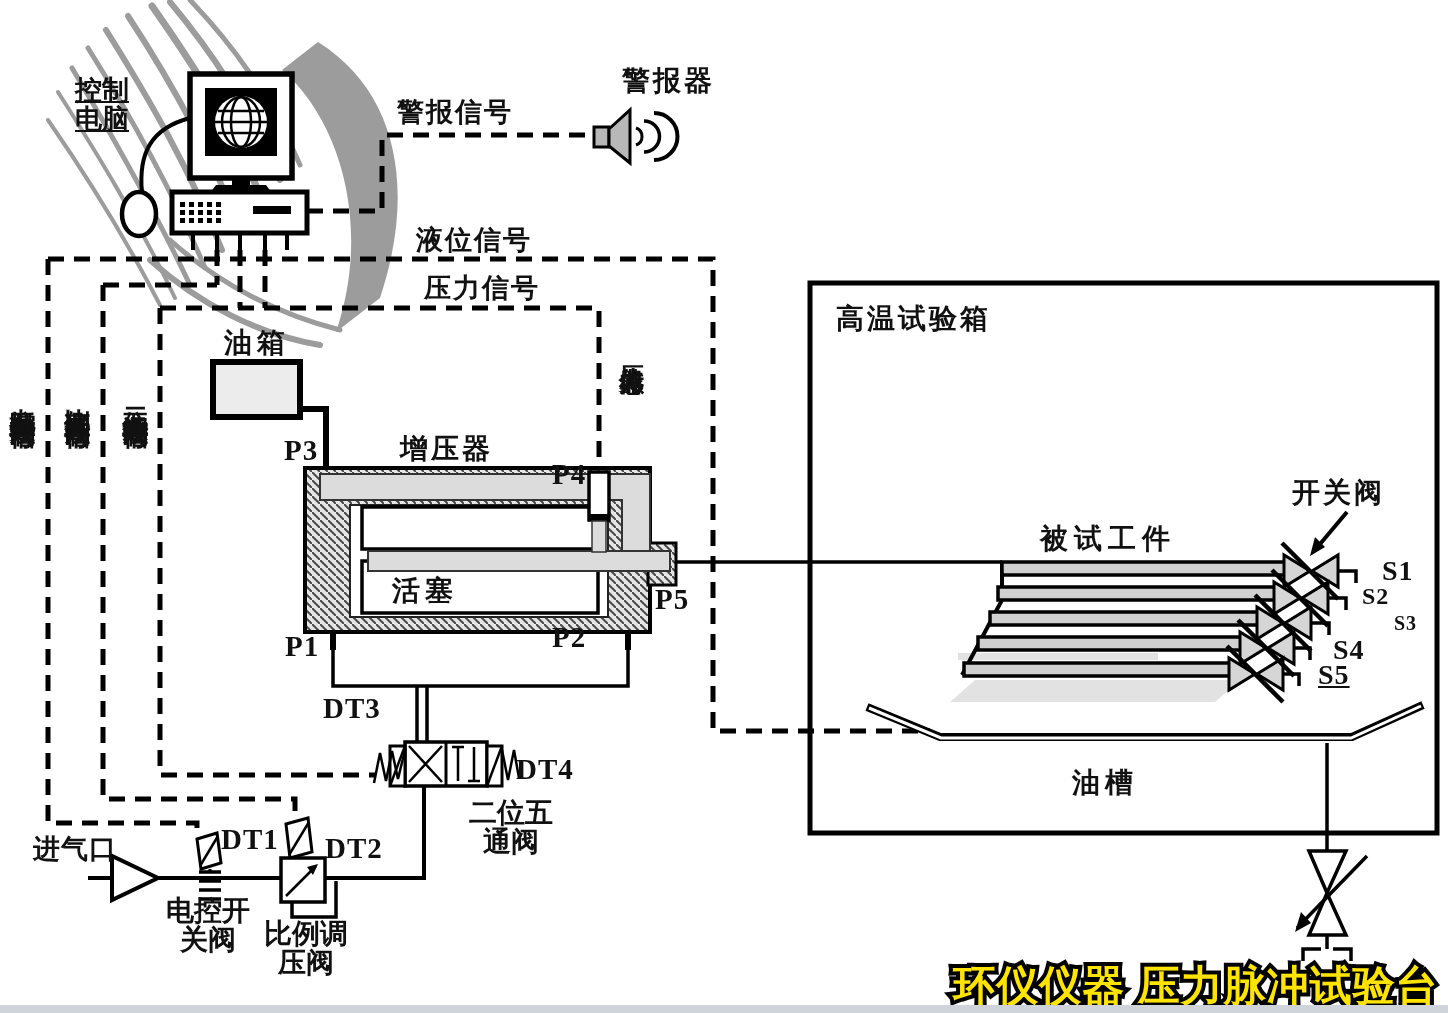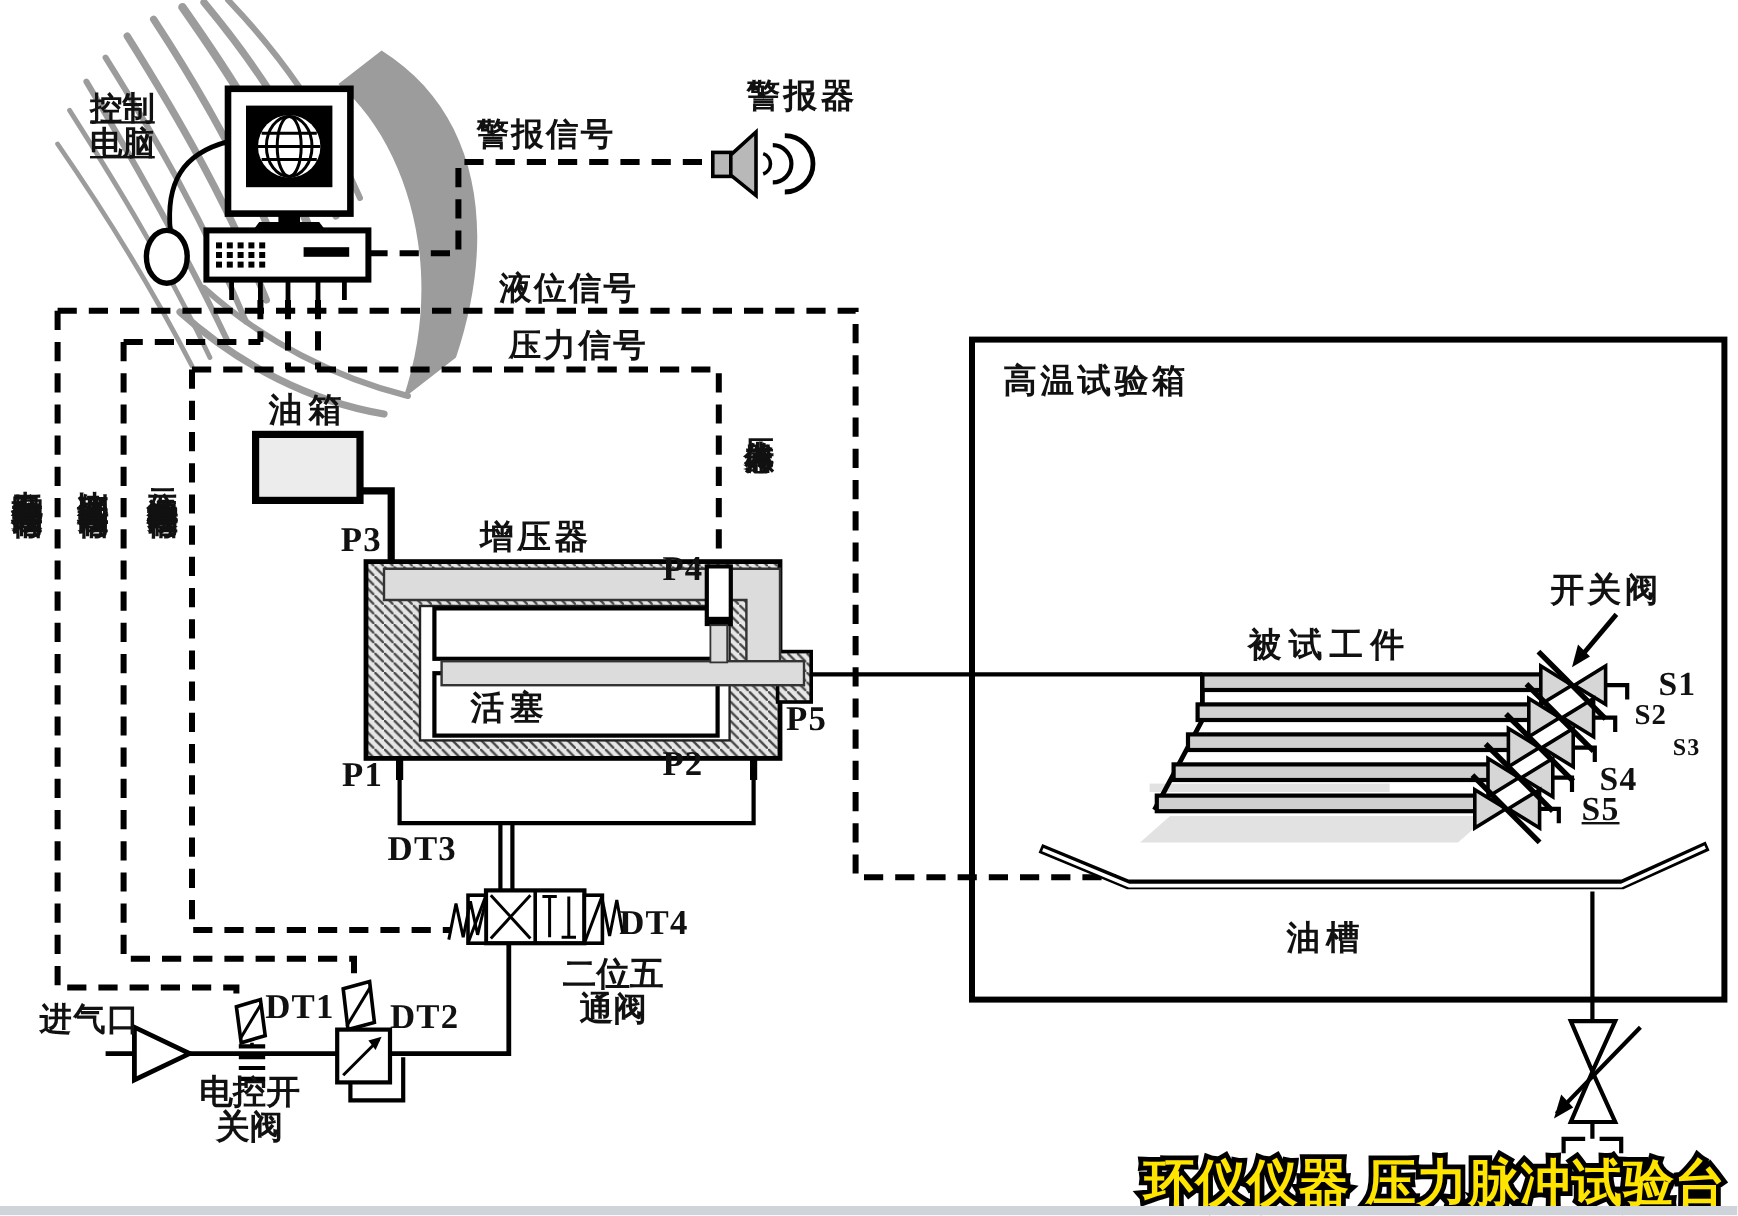--- a/index.html
+++ b/index.html
@@ -253,20 +253,22 @@
 
 <div class="lbl latin" style="left:323px;top:694px;">DT3</div>
 <div class="lbl latin" style="left:516px;top:735px;margin-top:20px;">DT4</div>
 <div class="lbl cjk ctr" style="left:456px;top:798px;width:110px;">二位五
 通阀</div>
 <div class="lbl latin" style="left:221px;top:825px;">DT1</div>
 <div class="lbl latin" style="left:325px;top:834px;">DT2</div>
 <div class="lbl sm" style="left:33px;top:835px;letter-spacing:1px;">进气口</div>
 <div class="lbl cjk ctr" style="left:158px;top:896px;width:100px;">电控开
 关阀</div>
+<div class="lbl cjk ctr" style="left:250px;top:919px;width:112px;">比例调
+压阀</div>
 
 <div class="lbl cjk" style="left:836px;top:304px;letter-spacing:3px;">高温试验箱</div>
 <div class="lbl cjk" style="left:1040px;top:524px;letter-spacing:6px;">被试工件</div>
 <div class="lbl cjk" style="left:1292px;top:478px;letter-spacing:3px;">开关阀</div>
 
 <div class="lbl latin" style="left:1366px;top:556px;font-size:28px;margin-left:16px;">S1</div>
 <div class="lbl latin" style="left:1362px;top:582px;font-size:24px;">S2</div>
 <div class="lbl latin" style="left:1350px;top:609px;font-size:20px;margin-left:44px;">S3</div>
 <div class="lbl latin" style="left:1333px;top:635px;font-size:28px;">S4</div>
 <div class="lbl latin" style="left:1318px;top:660px;font-size:28px;text-decoration:underline;">S5</div>

